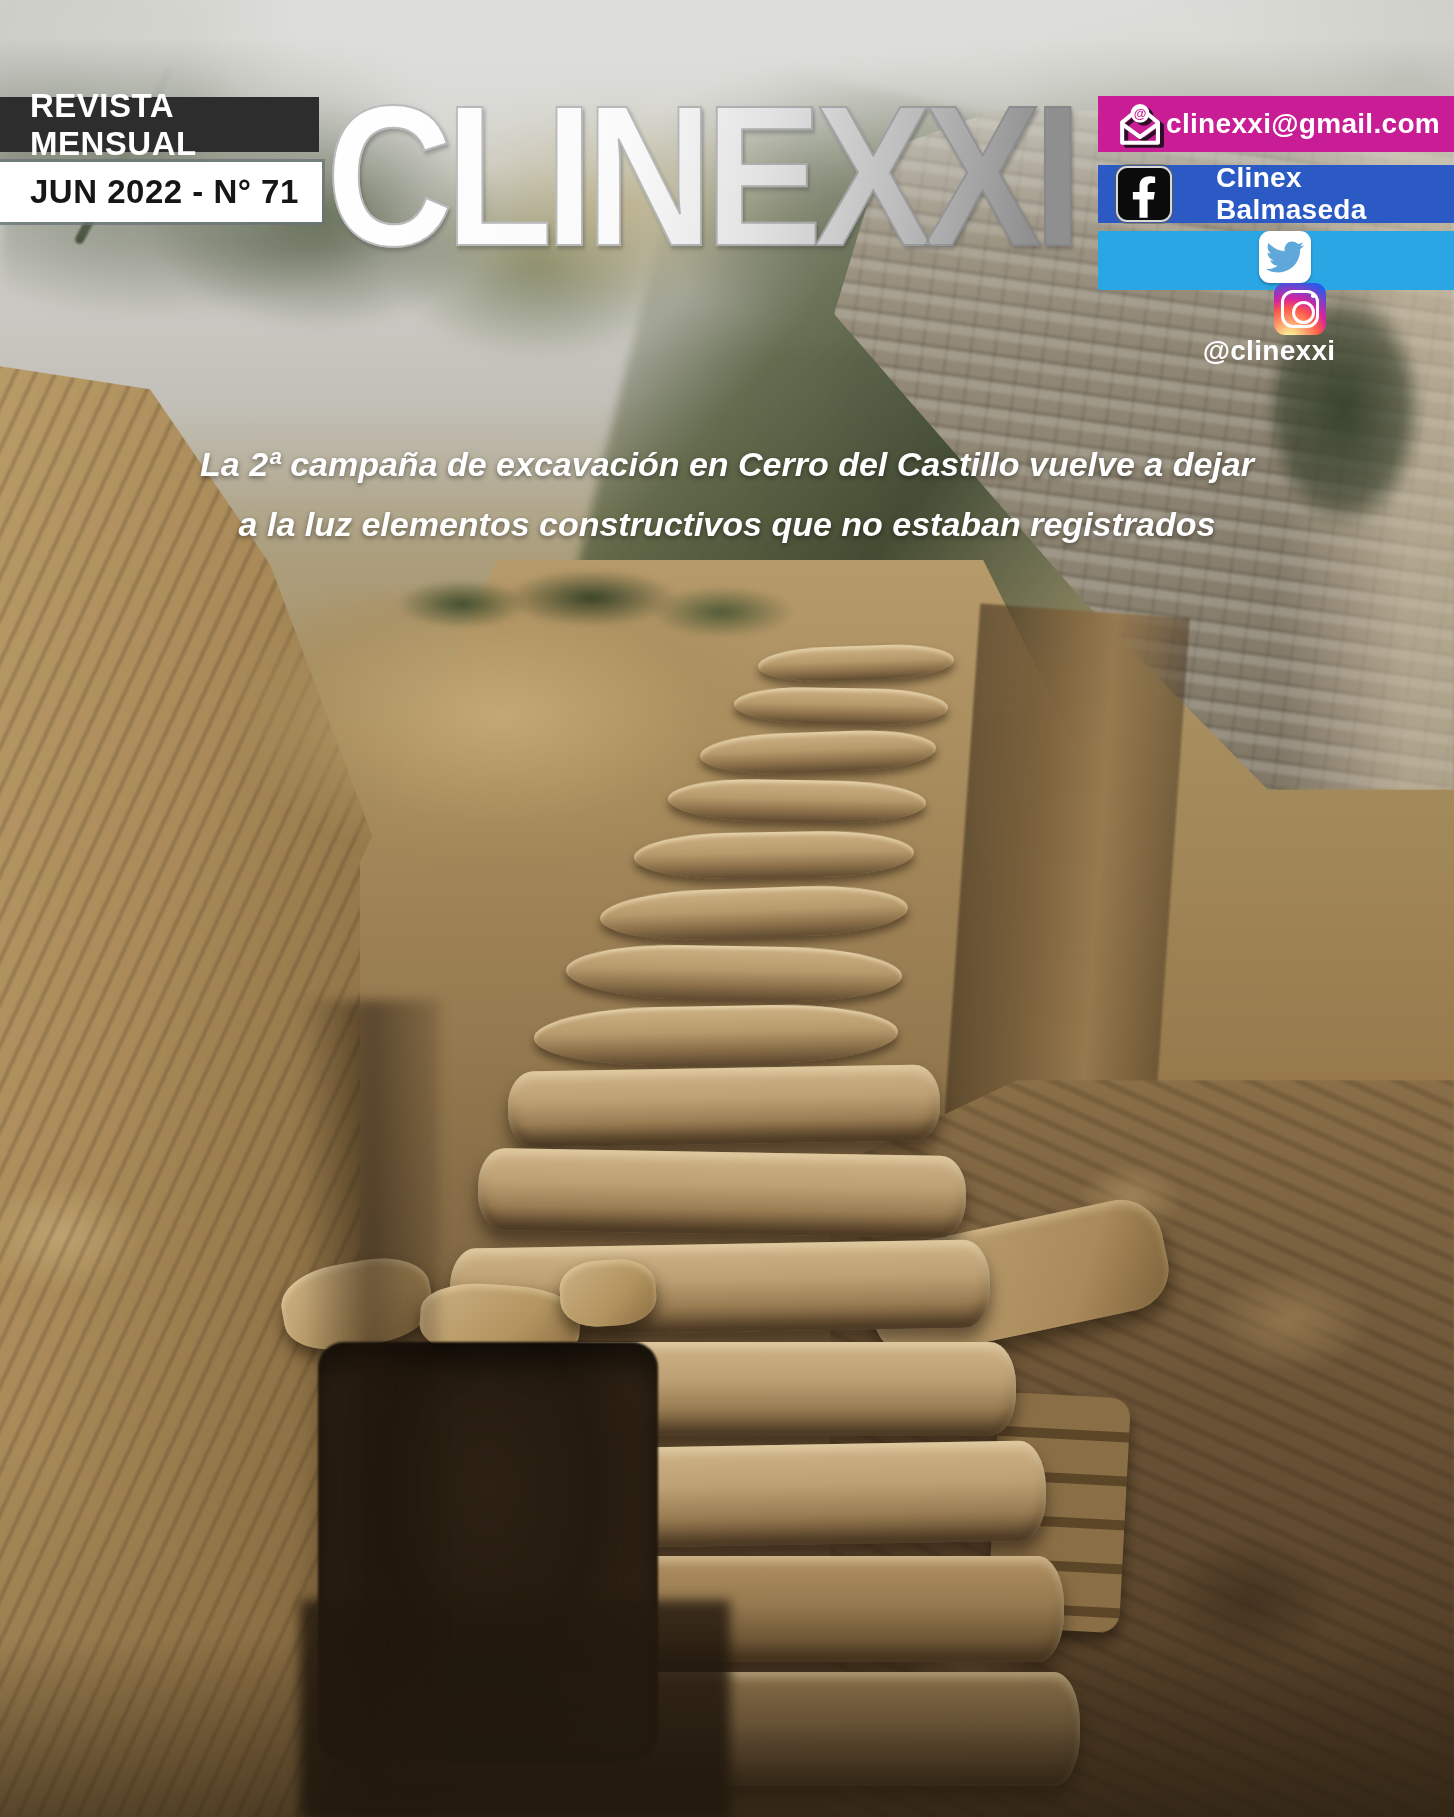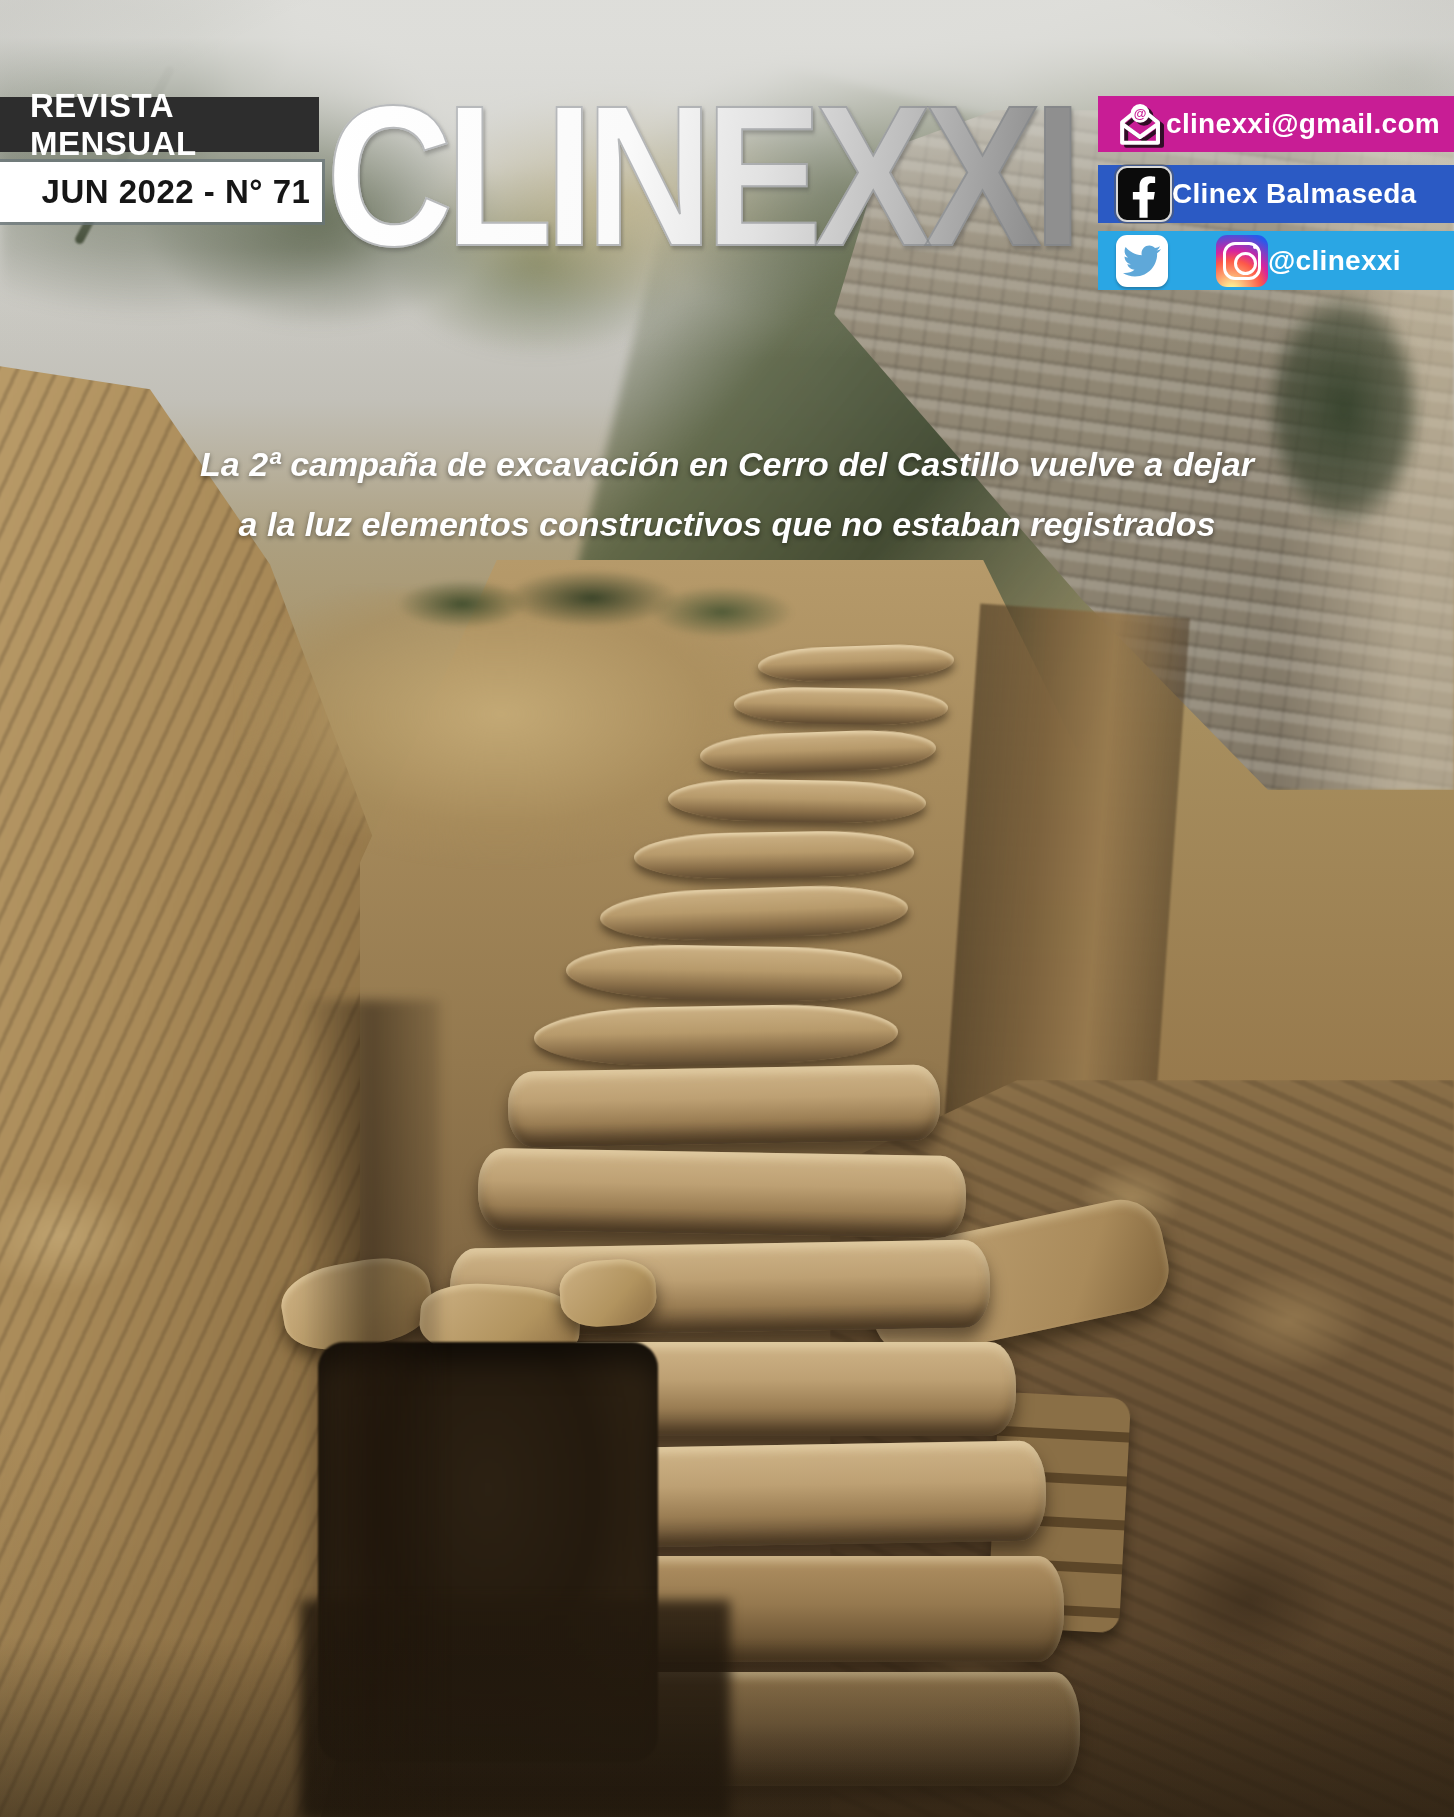--- a/index.html
+++ b/index.html
@@ -110,21 +110,21 @@
     background:linear-gradient(180deg, rgba(36,26,14,.8), rgba(28,20,11,.95));}
   .shadow-left{left:300px;top:1000px;width:140px;height:820px;filter:blur(6px);
     background:linear-gradient(90deg, transparent, rgba(30,20,10,.5) 50%, rgba(30,20,10,.15));}
   .bottom-shade{left:0;bottom:0;width:100%;height:180px;
     background:linear-gradient(180deg, transparent, rgba(40,30,16,.55));}
   .vignette{left:0;top:0;width:100%;height:100%;
     background:radial-gradient(120% 90% at 50% 45%, transparent 55%, rgba(30,22,12,.28) 100%);}
 
   
   .badge{position:absolute;left:0;display:flex;align-items:center;padding-left:30px;
-    font-weight:bold;font-size:33px;letter-spacing:.5px;justify-content:center;}
+    font-weight:bold;font-size:33px;letter-spacing:.5px;}
   .b-dark{background:#2d2d2d;color:#fff;}
   .badge.freq{top:97px;width:289px;height:55px;}
   .badge.issue{top:162px;width:292px;height:60px;background:#fff;color:#161616;
     box-shadow:0 0 0 3px rgba(104,116,120,.75);}
   .badge.price{top:231px;width:289px;height:58px;}
 
   
   .logo{position:absolute;left:326px;top:88px;height:176px;line-height:176px;
     font-weight:bold;font-size:200px;letter-spacing:-9px;white-space:nowrap;
     transform:scaleX(.88);transform-origin:left center;
@@ -132,21 +132,21 @@
     -webkit-background-clip:text;background-clip:text;color:transparent;
     -webkit-text-stroke:2px rgba(125,130,133,.55);
     filter:drop-shadow(2px 3px 2px rgba(60,60,60,.35));}
 
   
   .bar{position:absolute;left:1098px;width:356px;display:flex;align-items:center;color:#fff;
     font-weight:bold;font-size:28px;}
   .bar-label{flex:1;text-align:left;padding-right:14px;letter-spacing:.3px;}
   .bar.email{top:96px;height:56px;}
   .bar.fb{top:165px;height:58px;}
-  .bar.tw{top:231px;height:59px;}
+  .bar.tw{top:231px;height:59px;flex-direction:column;}
   .ic-env{width:60px;height:54px;margin-left:16px;filter:drop-shadow(4px 3px 0 rgba(10,10,10,.8));}
   .ic-box{width:52px;height:52px;border-radius:11px;margin-left:18px;display:flex;align-items:center;justify-content:center;flex:0 0 auto;}
   .ic-fb{background:#0b0b0b;border:2px solid #d9d9d9;box-shadow:0 0 0 2px rgba(90,90,90,.5);}
   .ic-fb svg{width:26px;height:42px;margin-top:6px;}
   .ic-tw{background:#fff;box-shadow:0 2px 3px rgba(20,40,60,.35);}
   .ic-tw svg{width:38px;height:38px;}
   .ic-ig{position:relative;margin-left:48px;
     background:radial-gradient(circle at 30% 107%, #fdf497 0%, #fdf497 5%, #fd5949 45%, #d6249f 60%, #285AEB 90%);}
   .ig-frame{position:absolute;inset:7px;border:3.5px solid #fff;border-radius:12px;}
   .ig-lens{position:absolute;left:50%;top:50%;width:17px;height:17px;margin:-8.5px 0 0 -8.5px;border:3.5px solid #fff;border-radius:50%;}
@@ -219,21 +219,21 @@
   <div class="bar email" style="background: rgb(200, 29, 149);">
     <svg class="ic-env" viewBox="0 0 64 58">
       <path d="M10 52 L10 27 L32 9 L54 27 L54 52 Z" fill="none" stroke="#fff" stroke-width="5" stroke-linejoin="round"></path>
       <path d="M10 29 L32 45 L54 29" fill="none" stroke="#fff" stroke-width="5" stroke-linejoin="round"></path>
       <circle cx="32" cy="16" r="11.5" fill="#fff"></circle>
       <text x="32" y="21.5" text-anchor="middle" font-size="16" font-weight="bold" fill="#c81d95">@</text>
     </svg>
     <span class="bar-label">clinexxi@gmail.com</span>
   </div>
 
-  <div class="bar fb" style="background: rgb(43, 90, 196);">
+  <div class="bar fb" style="background: rgb(43, 90, 196); gap: 44px;">
     <div class="ic-box ic-fb">
       <svg viewBox="0 0 320 512">
           <path fill="#fff" d="M279.14 288l14.22-92.66h-88.91v-60.13c0-25.35 12.42-50.06 52.24-50.06h40.42V6.26S260.43 0 225.36 0c-73.22 0-121.08 44.38-121.08 124.72v70.62H22.89V288h81.39v224h100.17V288z"></path>
         </svg>
     </div>
     <span class="bar-label">Clinex Balmaseda</span>
   </div>
 
   <div class="bar tw" style="background: rgb(42, 166, 228);">
     <div class="ic-box ic-tw">

